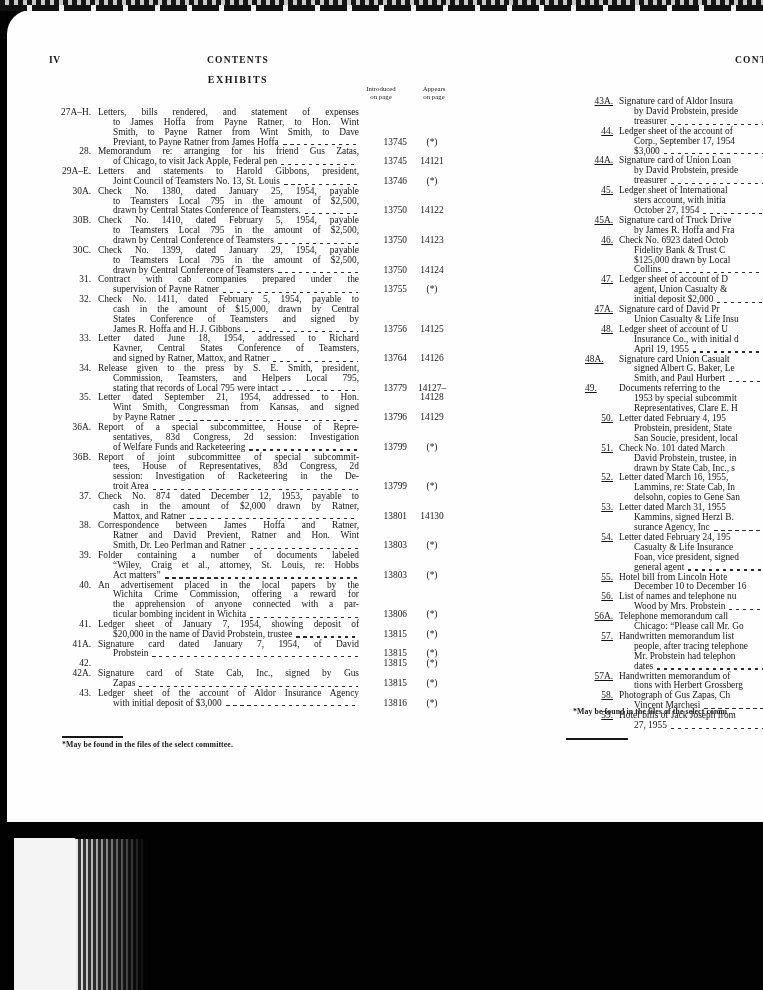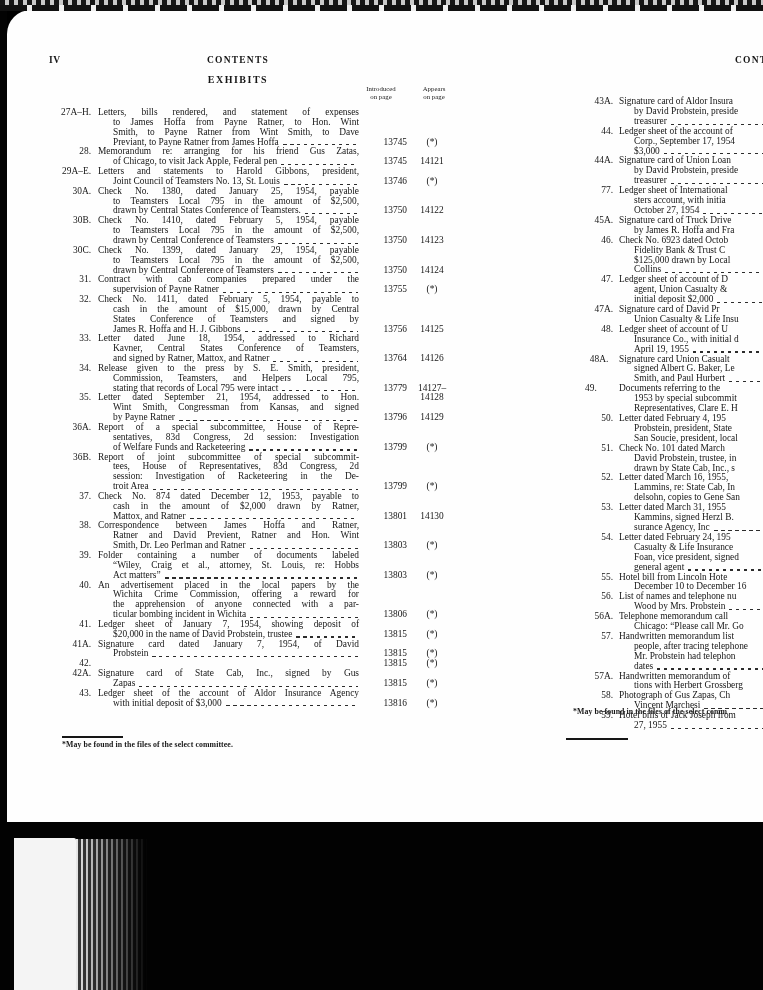--- a/index.html
+++ b/index.html
@@ -42,21 +42,21 @@
   .lastln{display:flex;text-align:left;text-align-last:left;}
   .lastln .txt{white-space:nowrap;}
   .leader{flex:1 1 auto;align-self:flex-end;height:1.2px;margin:0 1px 2px 4px;
     background:repeating-linear-gradient(90deg,#2c2c2c 0 3.5px,transparent 3.5px 7px);}
   .p2-line2{margin-bottom:-9.85px;}
   .footrule{height:1.5px;background:#161616;}
   .footnote{font-size:7.8px;font-weight:bold;white-space:nowrap;letter-spacing:.1px;}
   
   .rp-list{position:absolute;left:585px;top:97px;width:232px;font-size:9.4px;line-height:9.9px;}
   .rp-entry{display:grid;grid-template-columns:32px 200px;align-items:start;}
-  .rp-entry .cell-num{padding-right:4px;}
+  .rp-entry .cell-num{padding-right:4px;text-decoration:underline;}
   .rp-entry .cell-text{grid-column:2;padding-left:2px;}
   .rp-entry .ln{white-space:nowrap;text-align:left;text-align-last:left;}
   .rp-entry .ln + .ln{padding-left:15px;}
   .rp-entry .lnflex{display:flex;}
   .rp-entry .lnflex + .ln, .rp-entry .ln + .lnflex{padding-left:15px;}
 </style>
 </head>
 <body>
 
 <div class="corner-bg"></div>
@@ -432,21 +432,21 @@
       <div class="cell-text">
         <div class="ln">Signature card of Union Loan</div>
         <div class="ln">by David Probstein, preside</div>
         <div class="ln lnflex">
           <span class="txt">treasurer</span>
           <span class="leader"></span>
         </div>
       </div>
     </div>
     <div class="rp-entry">
-      <div class="cell-num" style="text-align: right;">77.</div>
+      <div class="cell-num" style="text-align: right;">45.</div>
       <div class="cell-text">
         <div class="ln">Ledger sheet of International</div>
         <div class="ln">sters account, with initia</div>
         <div class="ln lnflex">
           <span class="txt">October 27, 1954</span>
           <span class="leader"></span>
         </div>
       </div>
     </div>
     <div class="rp-entry">
@@ -491,21 +491,21 @@
       <div class="cell-text">
         <div class="ln">Ledger sheet of account of U</div>
         <div class="ln">Insurance Co., with initial d</div>
         <div class="ln lnflex">
           <span class="txt">April 19, 1955</span>
           <span class="leader"></span>
         </div>
       </div>
     </div>
     <div class="rp-entry">
-      <div class="cell-num" style="text-align: center;">48A.</div>
+      <div class="cell-num" style="text-align: left;">48A.</div>
       <div class="cell-text">
         <div class="ln">Signature card Union Casualt</div>
         <div class="ln">signed Albert G. Baker, Le</div>
         <div class="ln lnflex">
           <span class="txt">Smith, and Paul Hurbert</span>
           <span class="leader"></span>
         </div>
       </div>
     </div>
     <div class="rp-entry">

